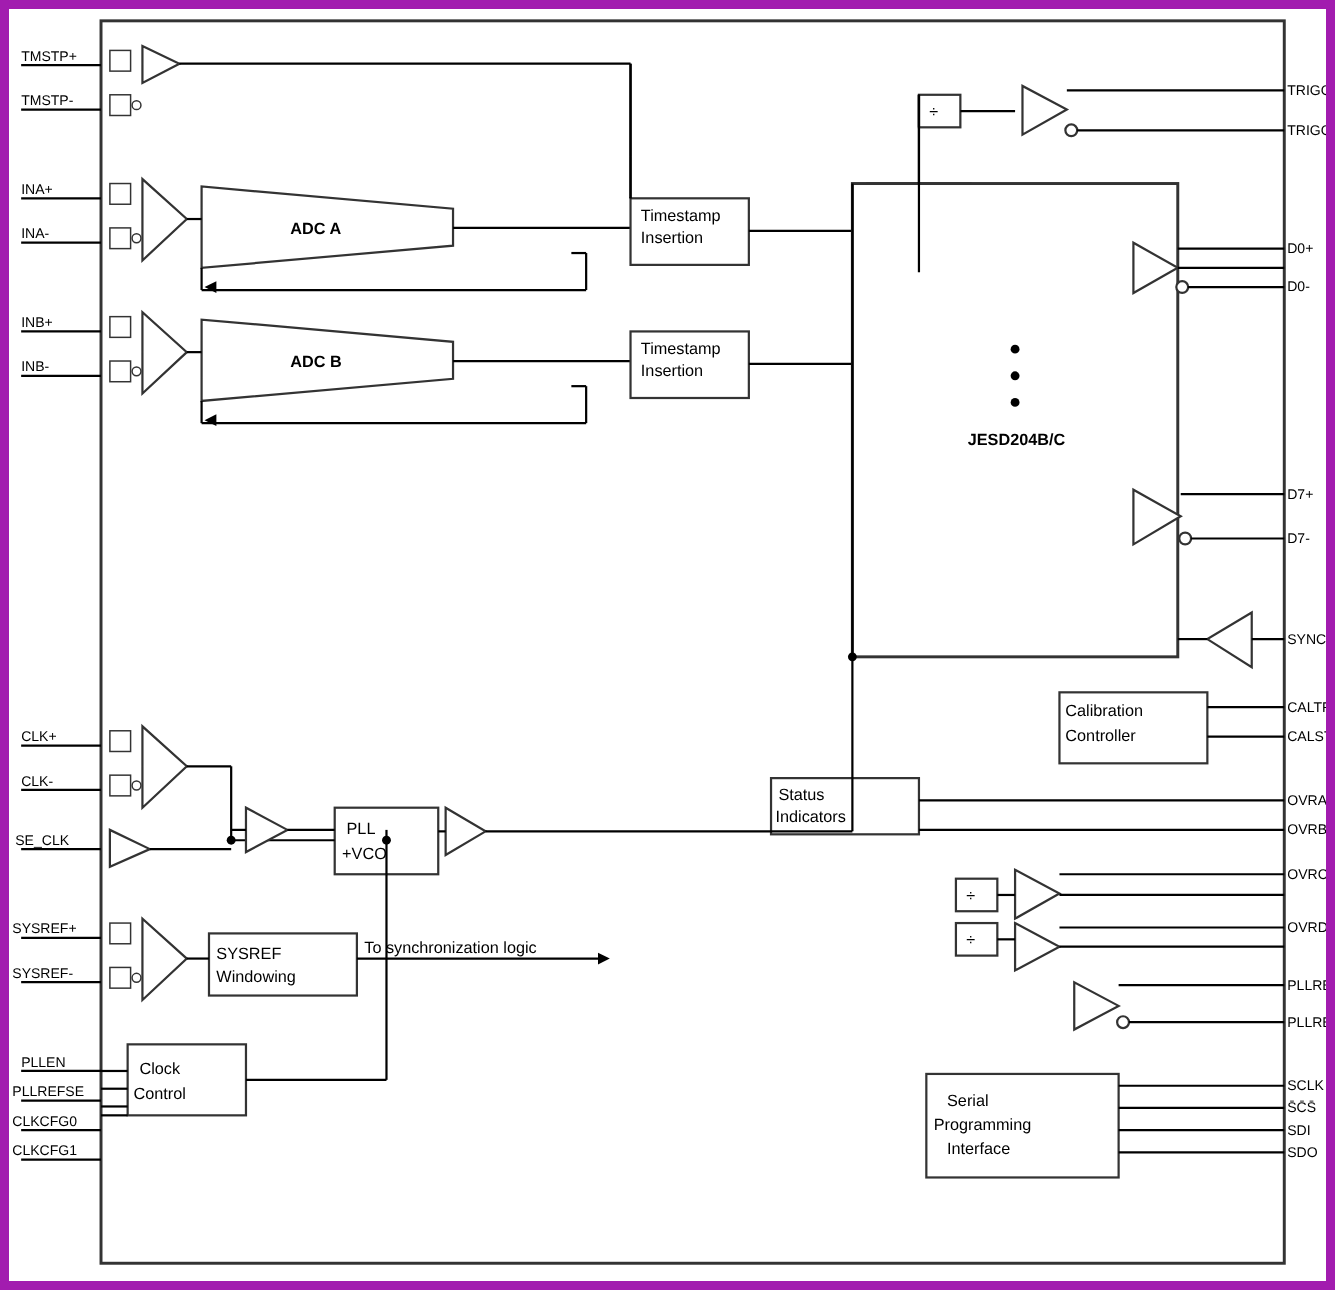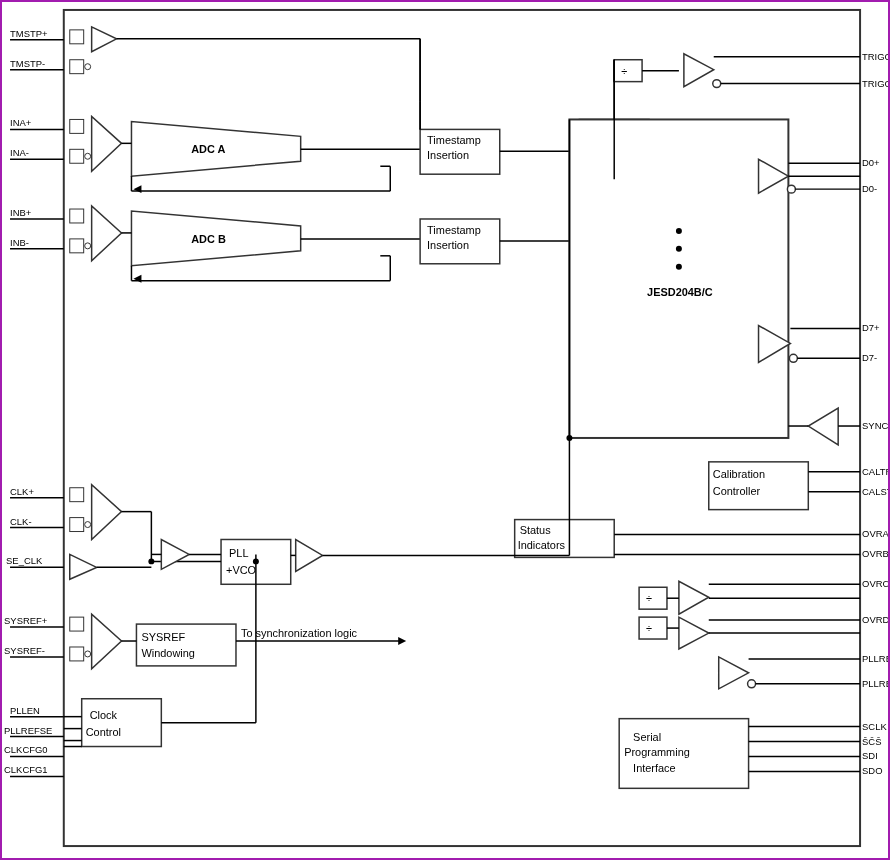--- a/index.html
+++ b/index.html
@@ -8,21 +8,21 @@
       font-family: Arial, sans-serif;
       width: 890px;
       height: 860px;
       overflow: hidden;
     }
     .diagram-container {
       width: 890px;
       height: 860px;
       background: white;
       position: relative;
-      border: 2px solid #a21caf;
+      border: 6px solid #a21caf;
     }
     svg {
       width: 100%;
       height: 100%;
     }
     text {
       font-family: Arial, sans-serif;
       font-size: 11px;
       fill: #000;
     }

